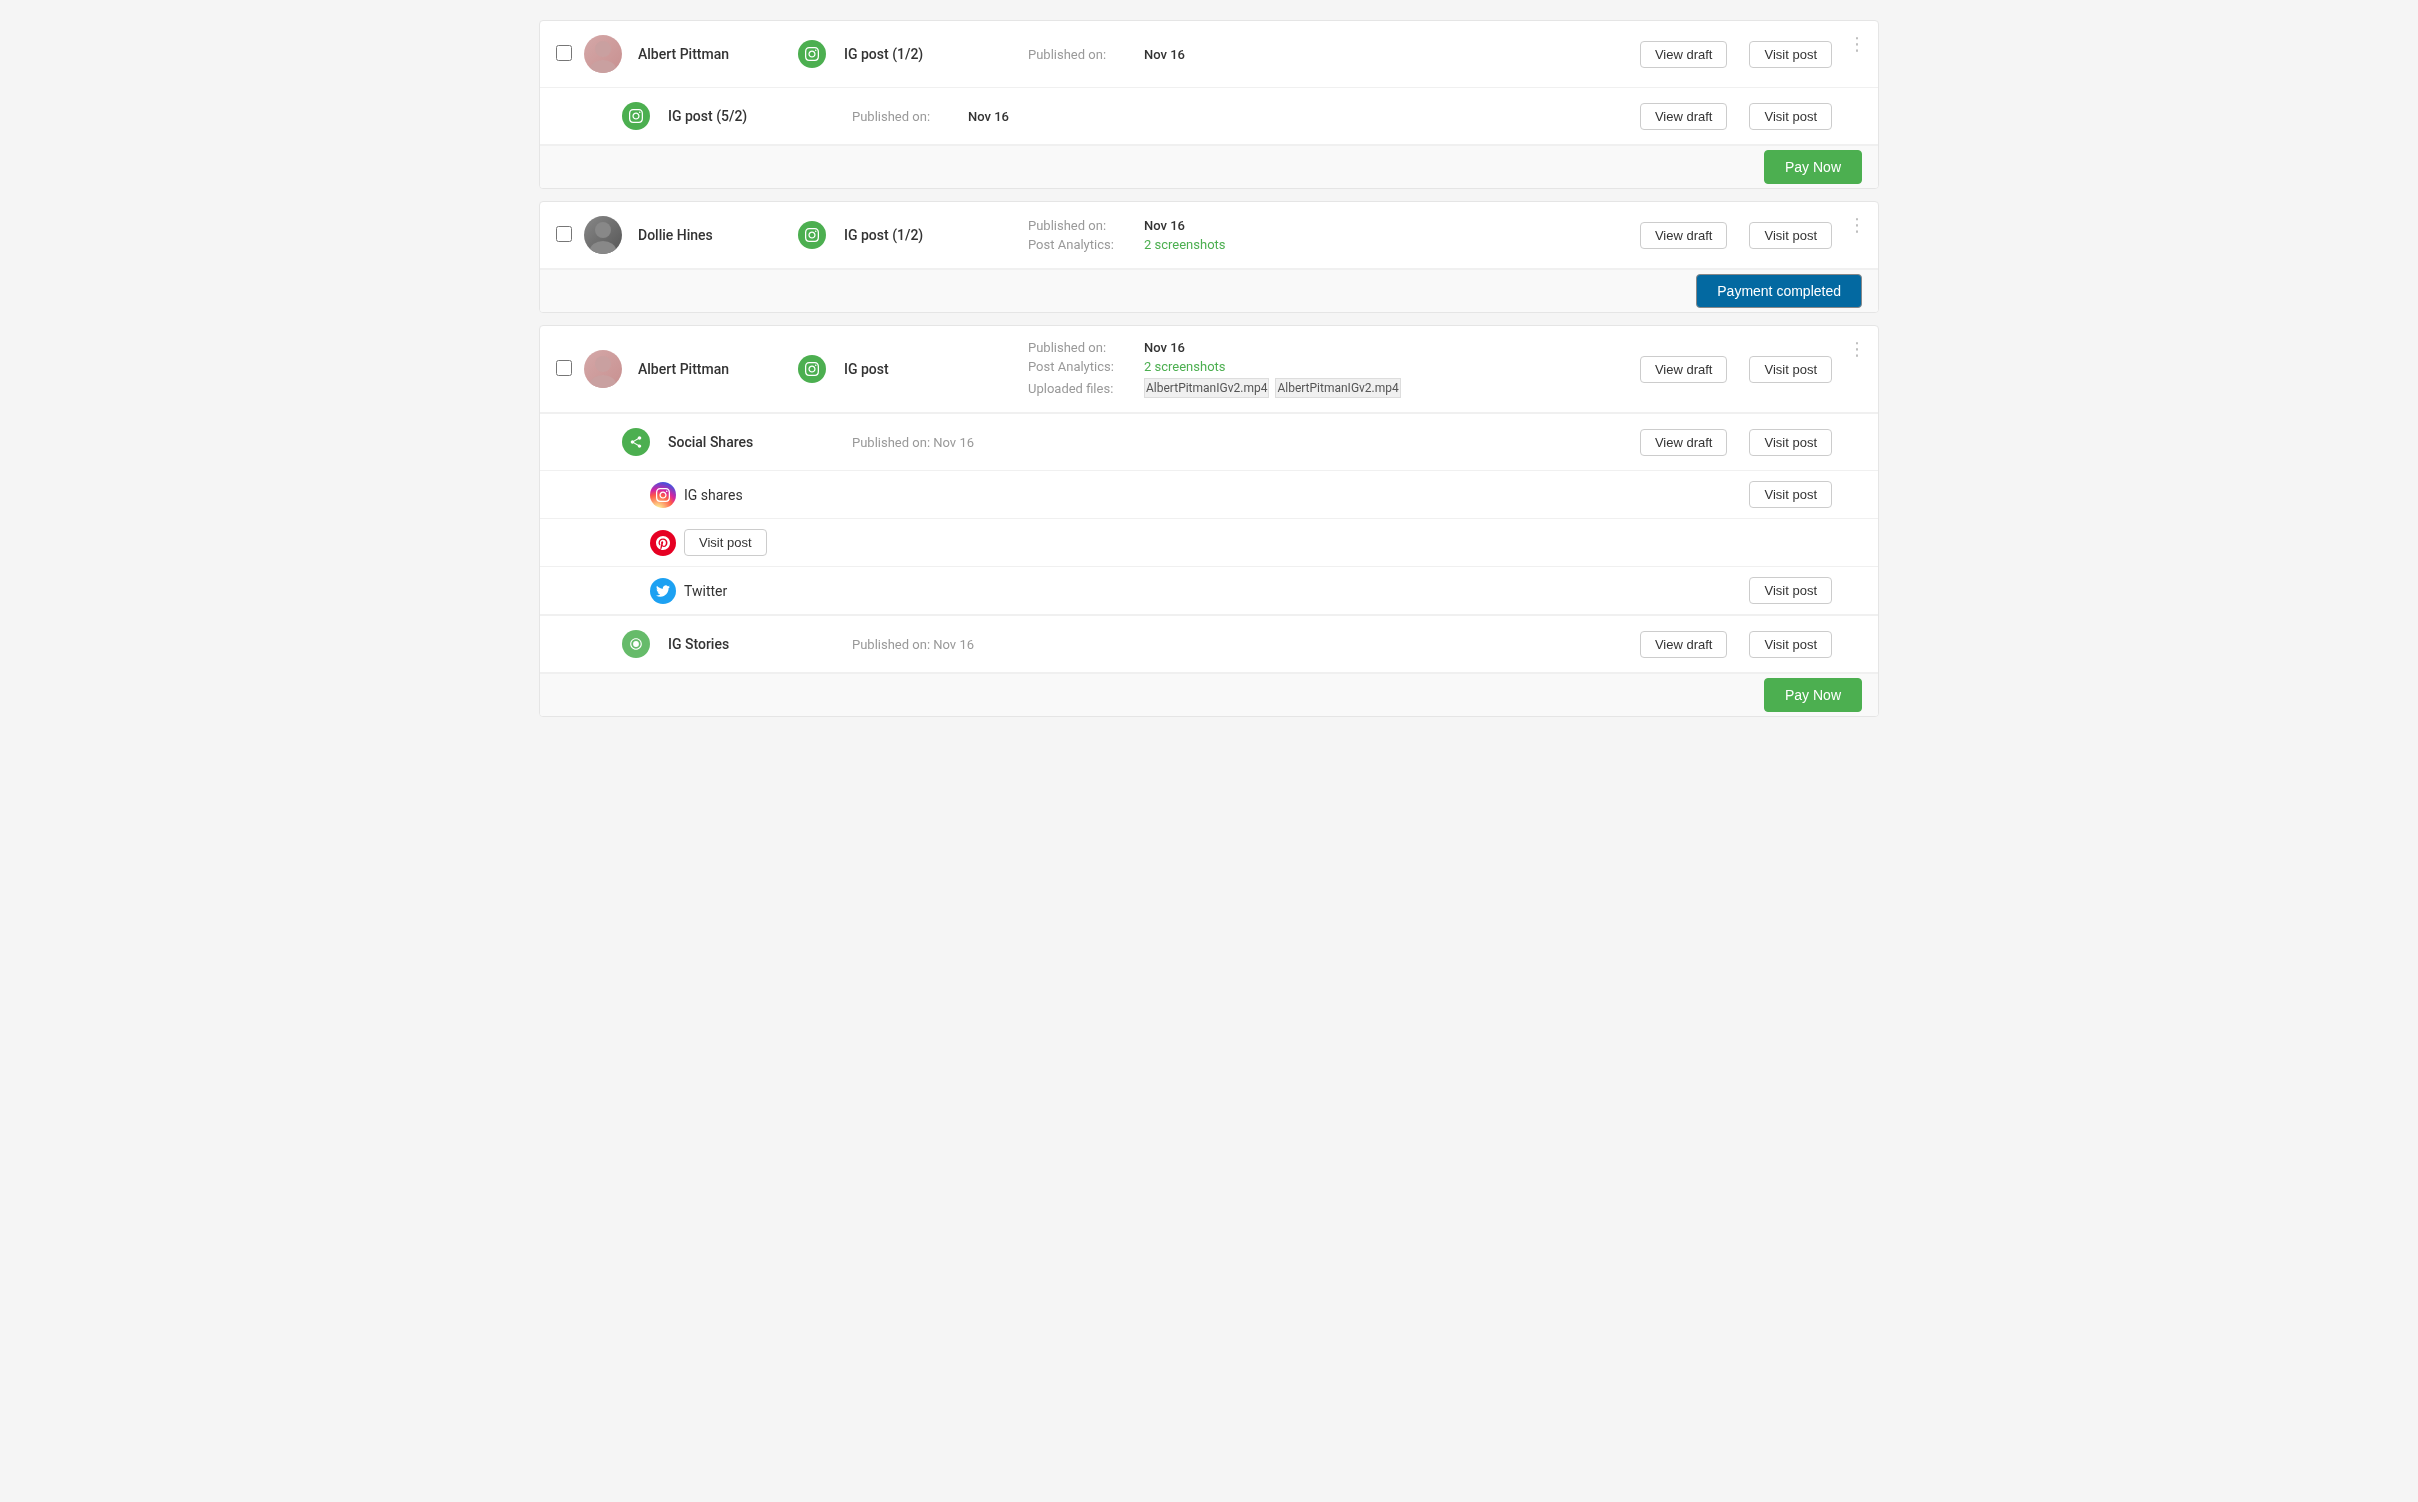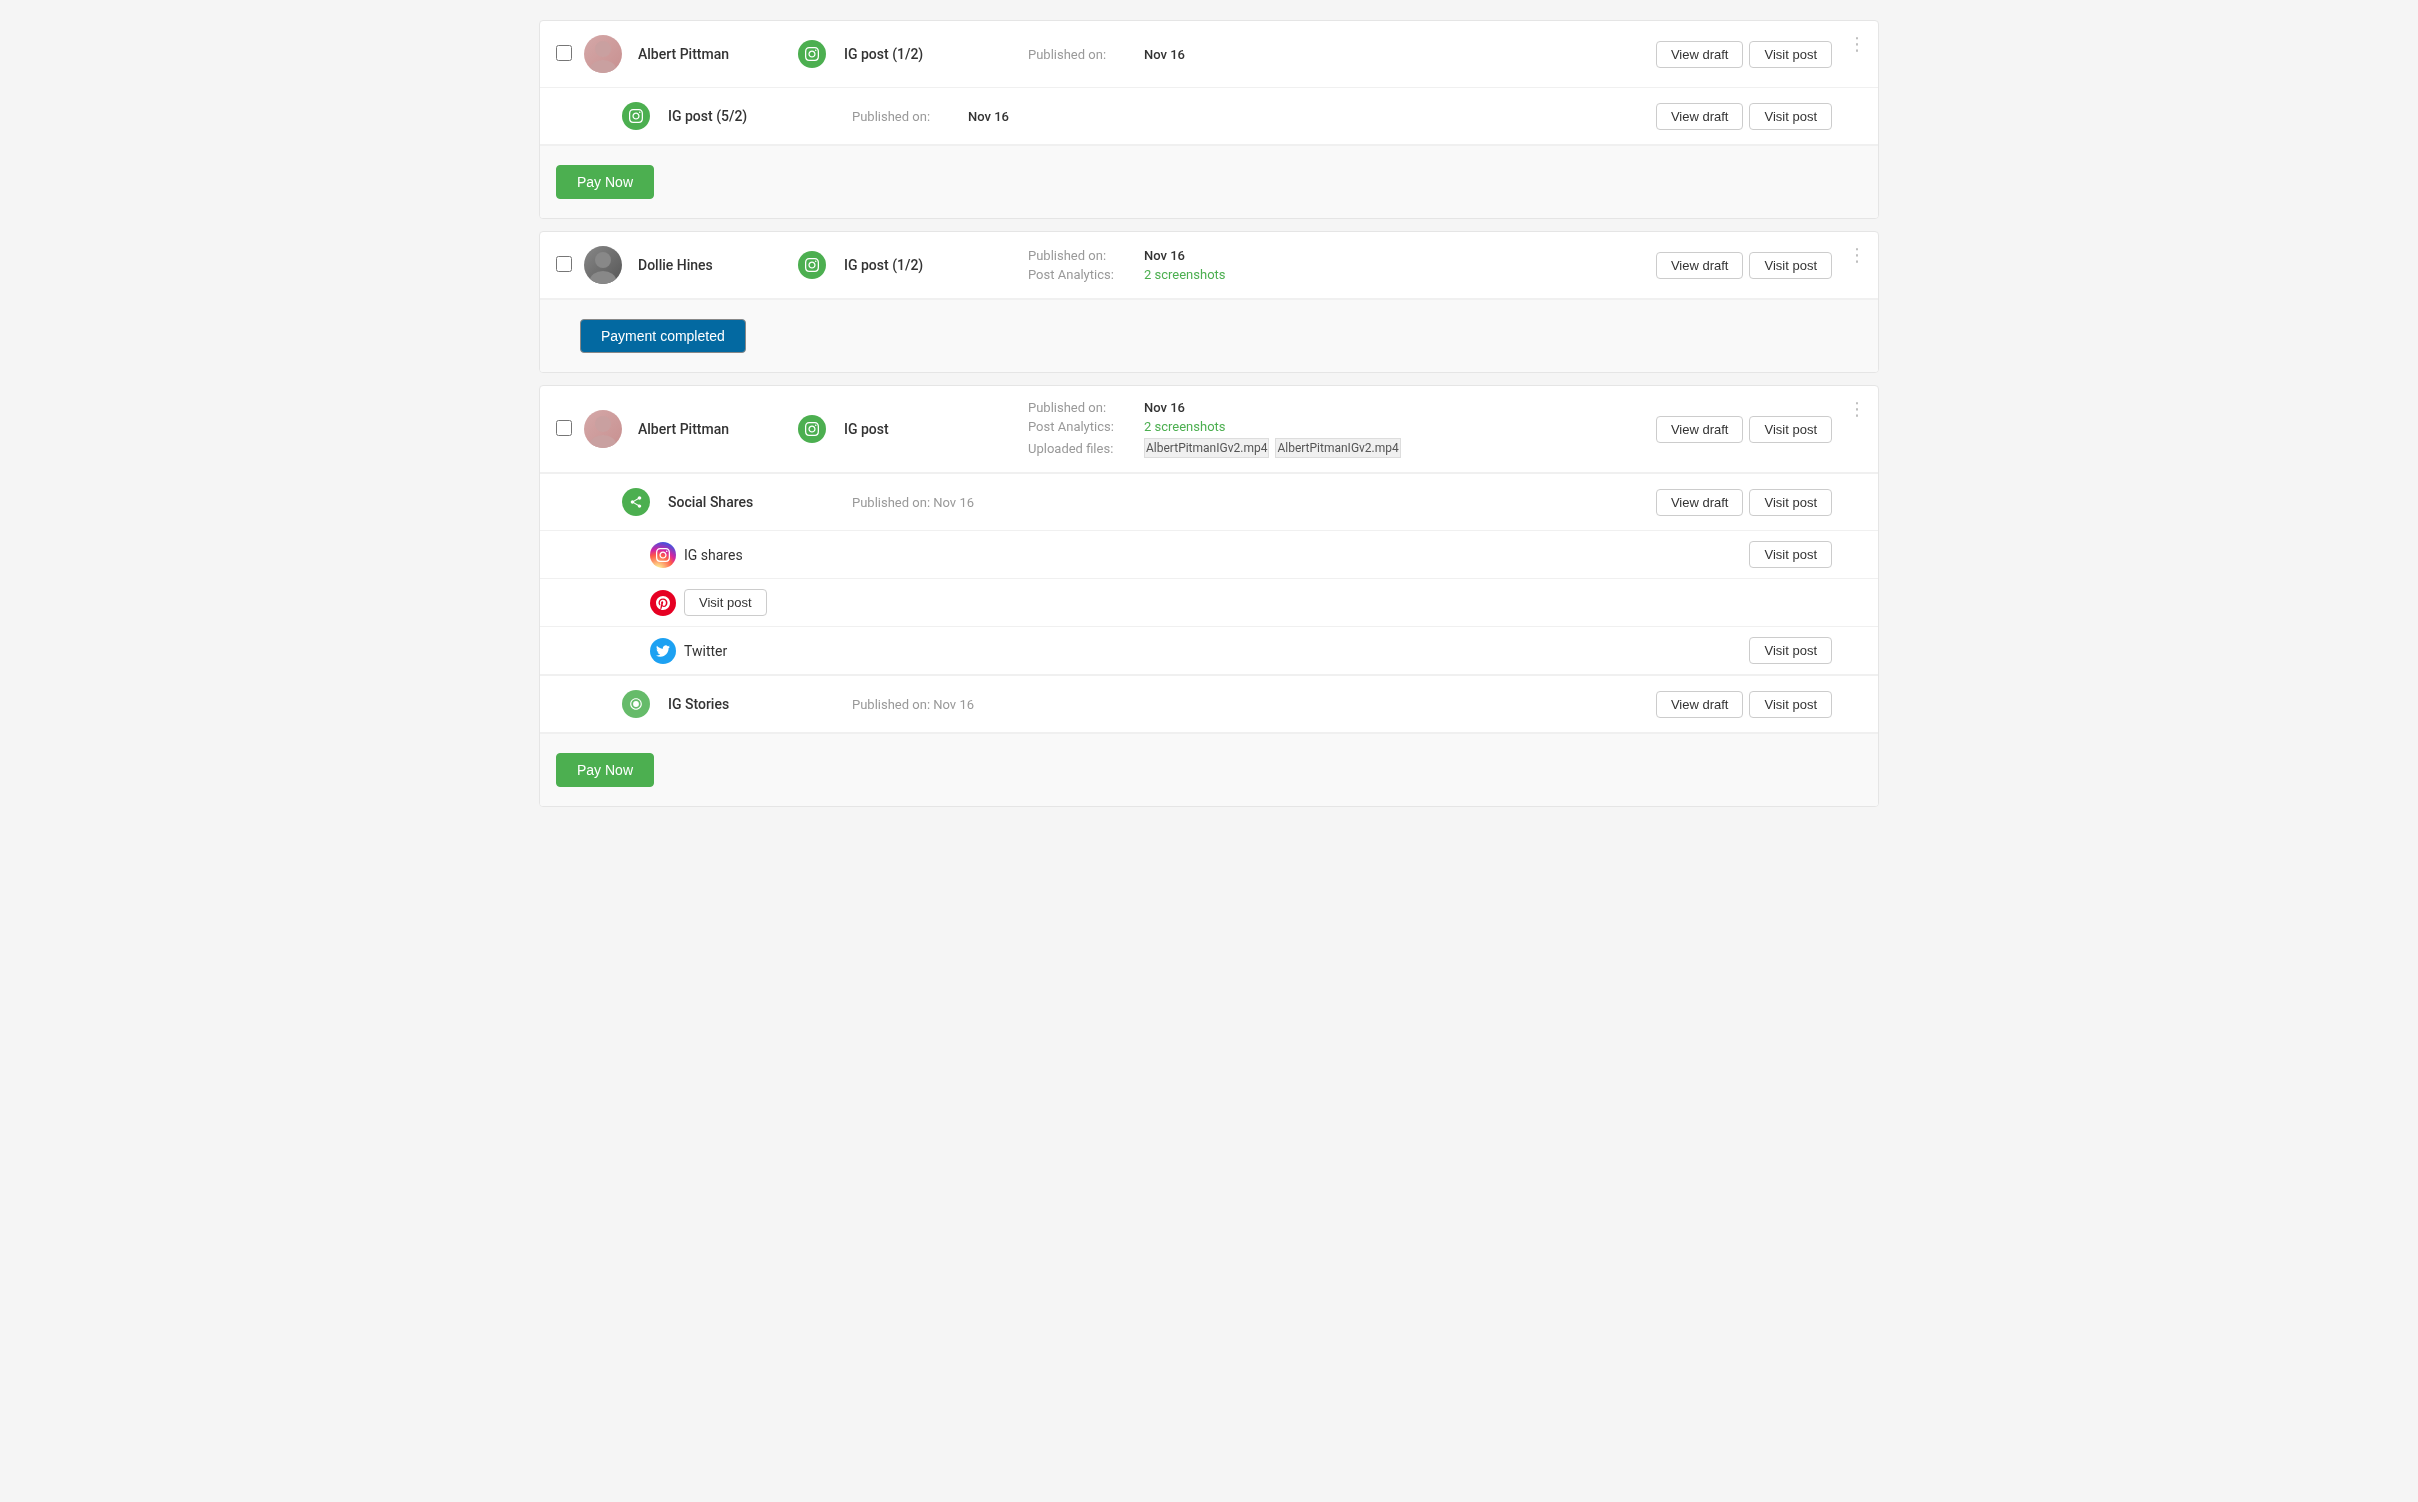--- a/index.html
+++ b/index.html
@@ -26,22 +26,23 @@
       align-items: center;
       padding: 14px 16px;
       border-bottom: 1px solid #f0f0f0;
       position: relative;
     }
     .card-row:last-of-type {
       border-bottom: none;
     }
     .card-footer {
       background: #f9f9f9;
-      padding: 19px 16px;
-      display: flex;
+      padding: 4px 16px;
+      display: flex;
+      justify-content: flex-end;
       align-items: center;
       border-top: 1px solid #f0f0f0;
     }
     .checkbox-col {
       width: 28px;
       flex-shrink: 0;
     }
     .avatar-col {
       width: 44px;
       flex-shrink: 0;
@@ -134,21 +135,21 @@
       border: 1px solid #ddd;
       border-radius: 0;
       padding: 2px 1px;
       font-size: 12px;
       color: #555;
       margin-right: 6px;
       cursor: pointer;
     }
     .actions-col {
       display: flex;
-      gap: 6px;
+      gap: 22px;
       align-items: flex-start;
       flex-shrink: 0;
       margin-right: 30px;
     }
     .btn {
       padding: 5px 14px;
       border-radius: 4px;
       font-size: 13px;
       cursor: pointer;
       border: 1px solid #ccc;

